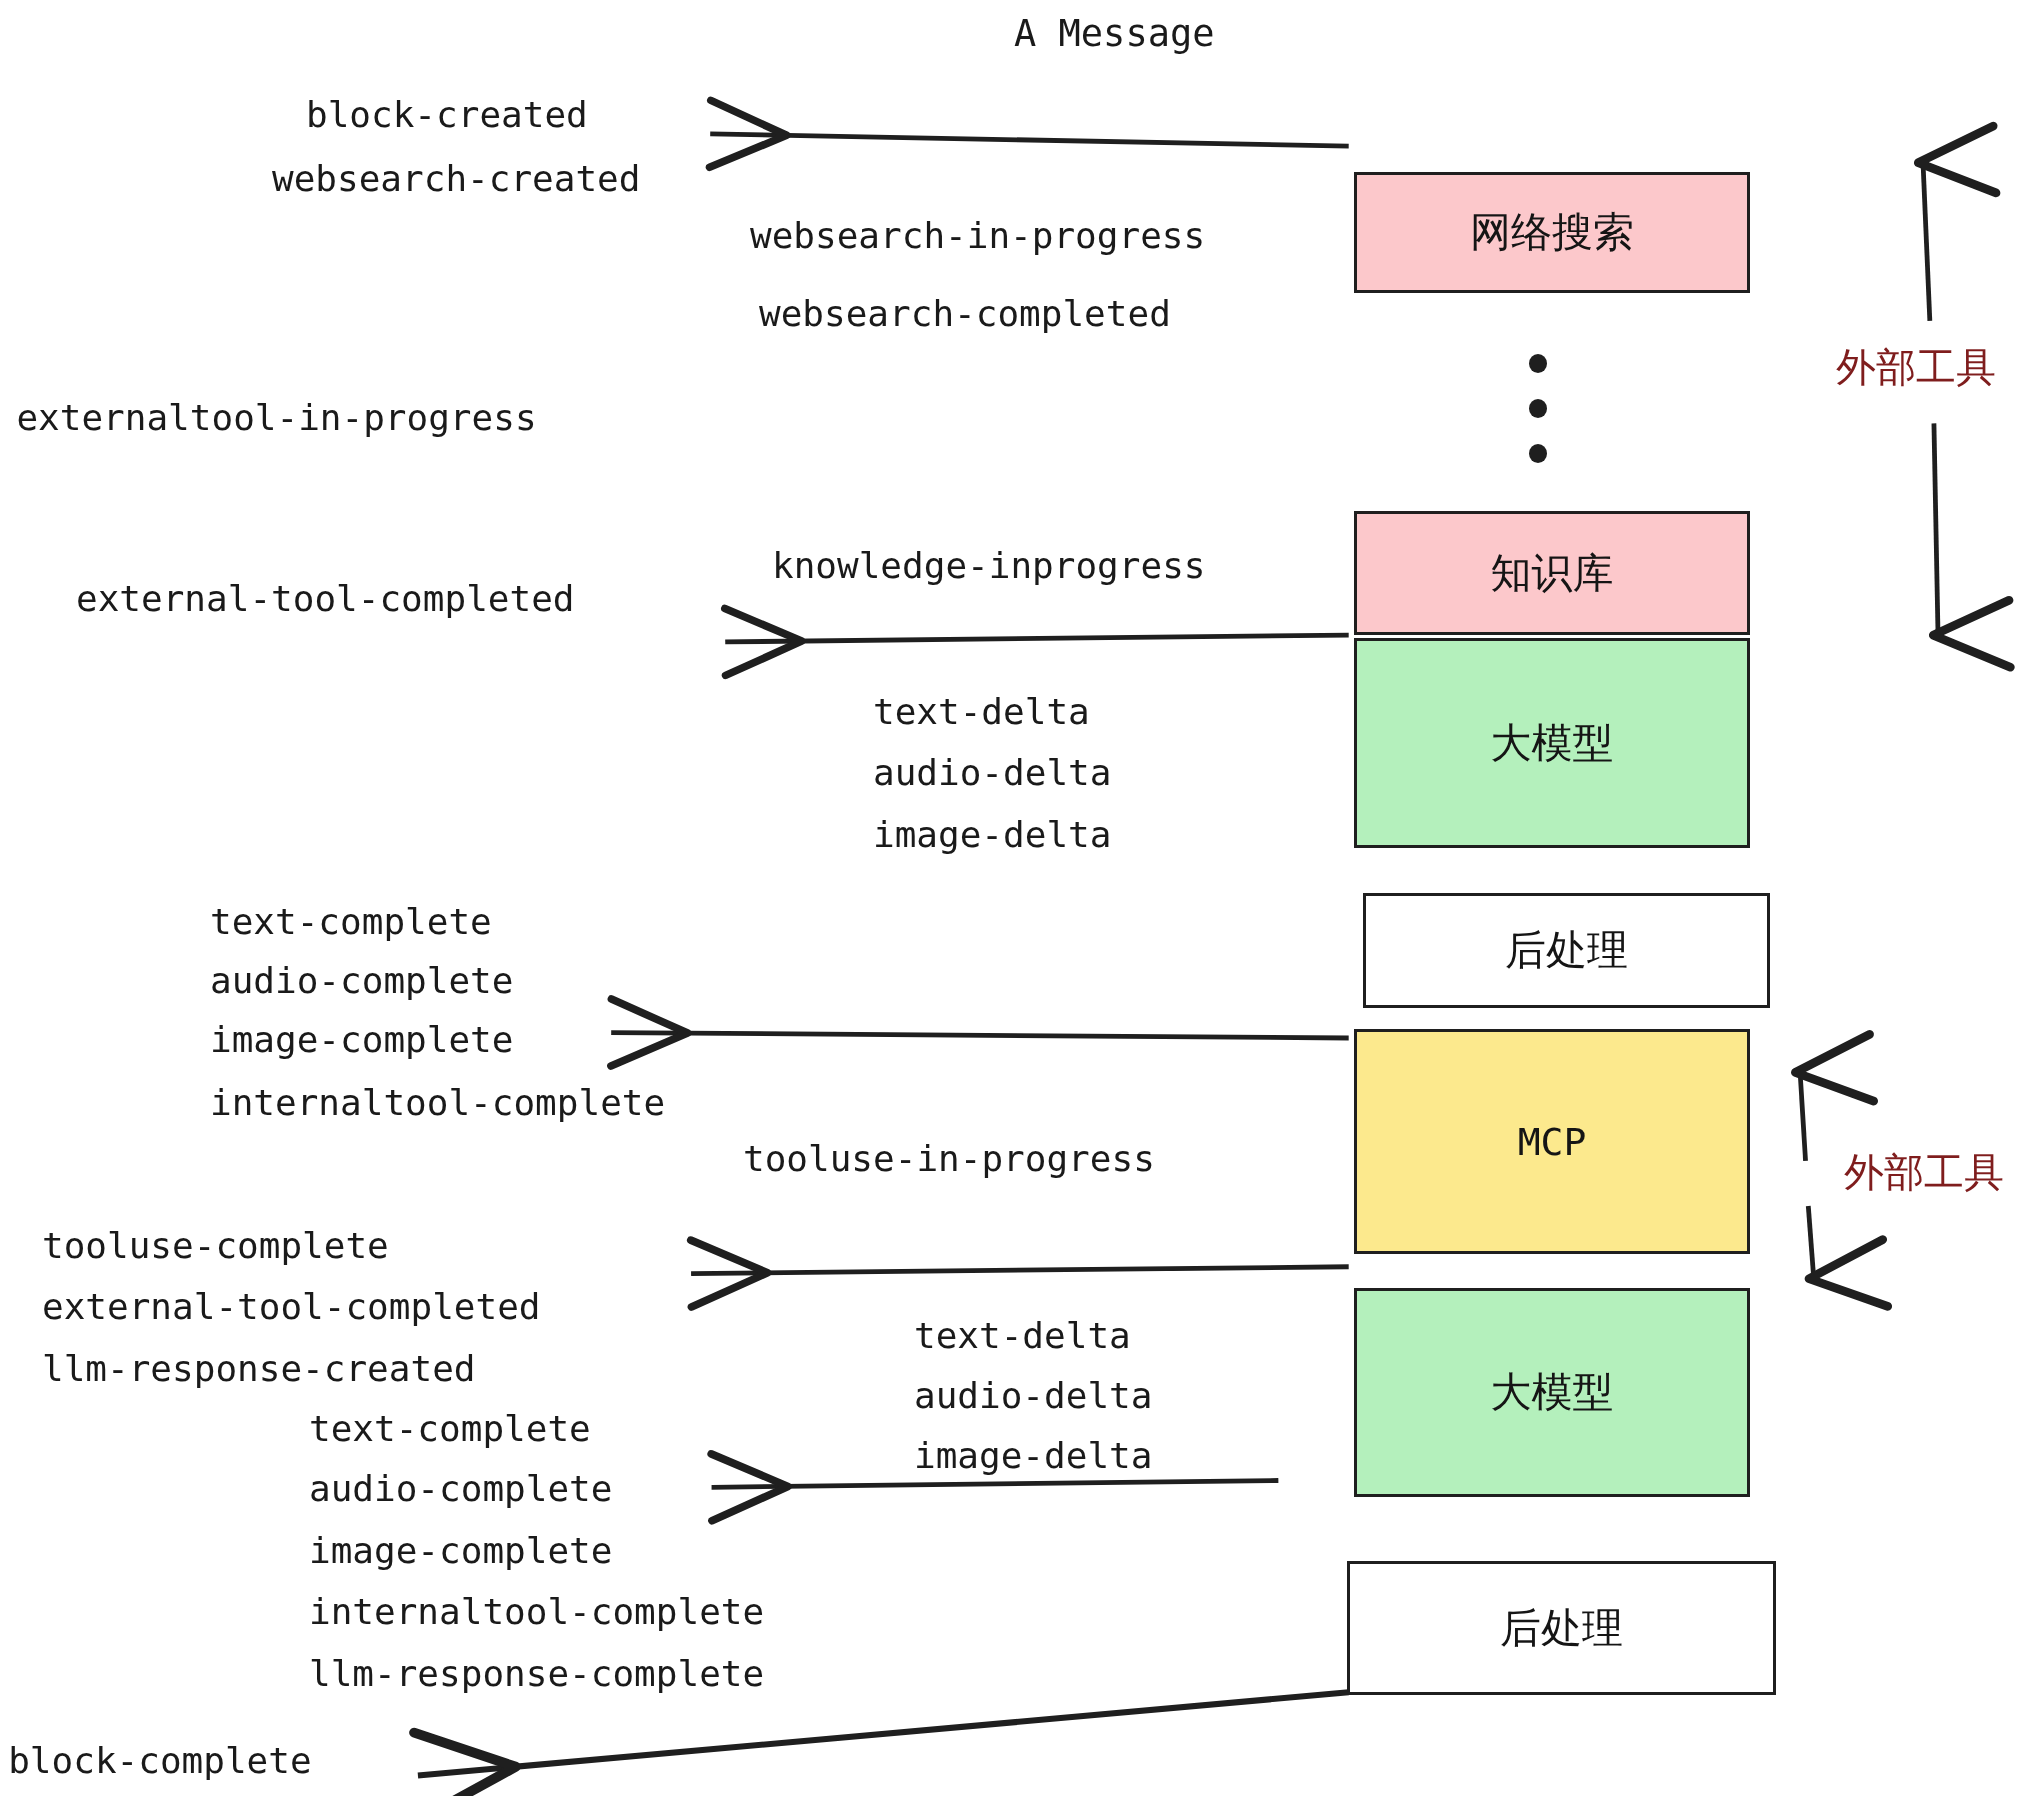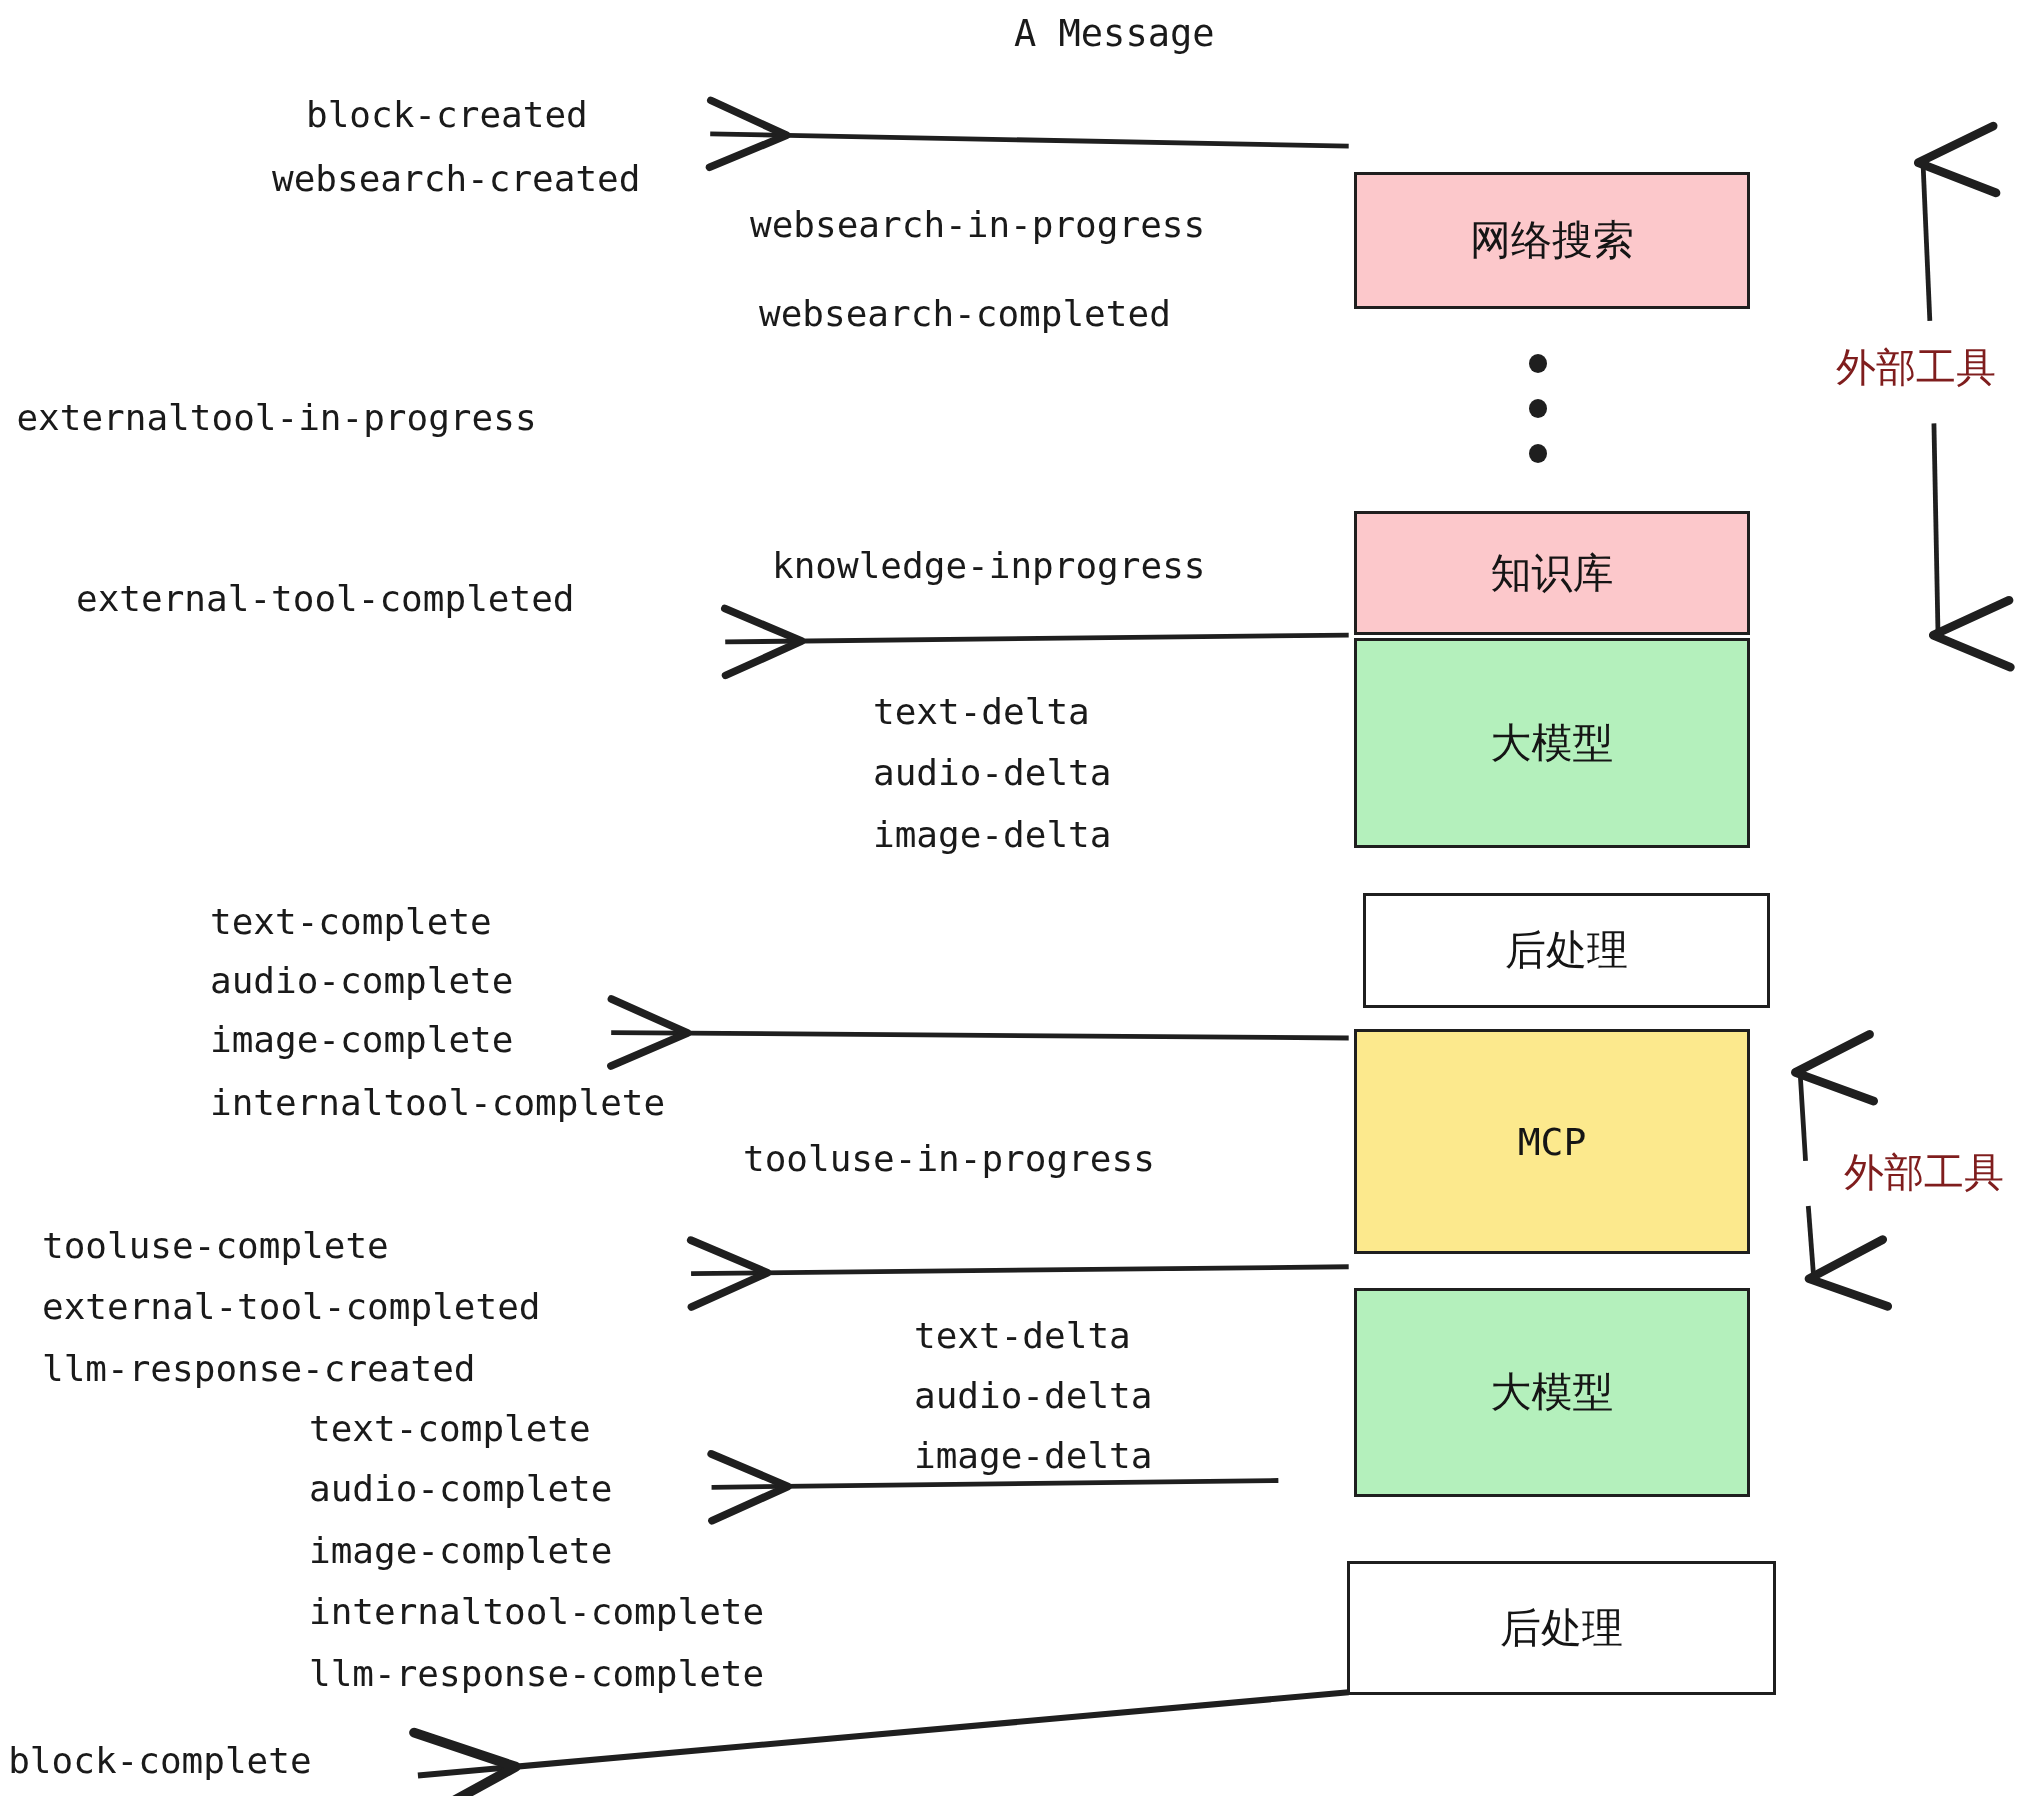--- a/index.html
+++ b/index.html
@@ -101,21 +101,21 @@
     <line x1="2832" y1="620" x2="2838" y2="930" stroke="#1f1f1f" stroke-width="7" marker-end="url(#ahd)"></line>
 
     <line x1="2644" y1="1700" x2="2636" y2="1570" stroke="#1f1f1f" stroke-width="7" marker-end="url(#ahu)"></line>
     <line x1="2648" y1="1766" x2="2656" y2="1872" stroke="#1f1f1f" stroke-width="7" marker-end="url(#ahd)"></line>
   </svg>
 
   <div class="title" style="left:978px; top:12.3px;margin-left:36px;">A Message</div>
 
   <div class="evt" style="left:306px; top:97px;">block-created</div>
   <div class="evt" style="left:272px; top:161px;">websearch-created</div>
-  <div class="evt" style="left:750px; top:207px;text-align:center;">websearch-in-progress</div>
+  <div class="evt" style="left:750px; top:218px;text-align:center;">websearch-in-progress</div>
   <div class="evt" style="left:759px; top:296px;">websearch-completed</div>
   <div class="evt" style="left:16.4px; top:400px;">externaltool-in-progress</div>
 
   <div class="evt" style="left:772px; top:548px;">knowledge-inprogress</div>
   <div class="evt" style="left:76px; top:581px;">external-tool-completed</div>
 
   <div class="evt" style="left:873px; top:694px;">text-delta</div>
   <div class="evt" style="left:873px; top:755px;">audio-delta</div>
   <div class="evt" style="left:873px; top:817px;">image-delta</div>
 
@@ -134,21 +134,21 @@
   <div class="evt" style="left:914px; top:1438px;">image-delta</div>
 
   <div class="evt" style="left:309px; top:1411px;">text-complete</div>
   <div class="evt" style="left:309px; top:1471px;">audio-complete</div>
   <div class="evt" style="left:309px; top:1533px;">image-complete</div>
   <div class="evt" style="left:309px; top:1594px;">internaltool-complete</div>
   <div class="evt" style="left:309px; top:1656px;">llm-response-complete</div>
 
   <div class="evt" style="left:8.2px; top:1743px;">block-complete</div>
 
-  <div class="node" style="left:1354px; top:172px; width:396px; height:137px; background:#FCC8CB;">
+  <div class="node" style="left:1354px; top:172px; width:396px; height:121px; background:#FCC8CB;">
     <span>网络搜索</span>
   </div>
 
   <div class="dot" style="left:1529px; top:354px;"></div>
   <div class="dot" style="left:1529px; top:399px;"></div>
   <div class="dot" style="left:1529px; top:444px;"></div>
 
   <div class="node" style="left:1354px; top:511px; width:396px; height:124px; background:#FCC8CB;">
     <span>知识库</span>
   </div>

